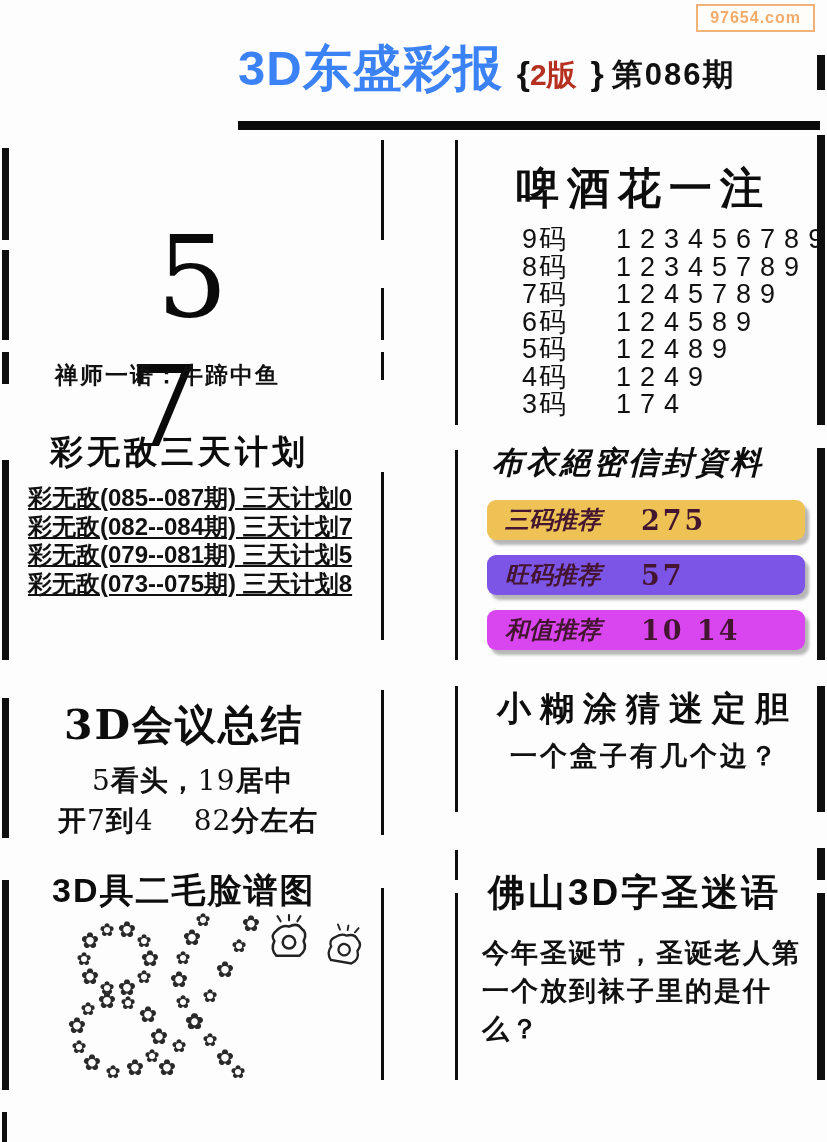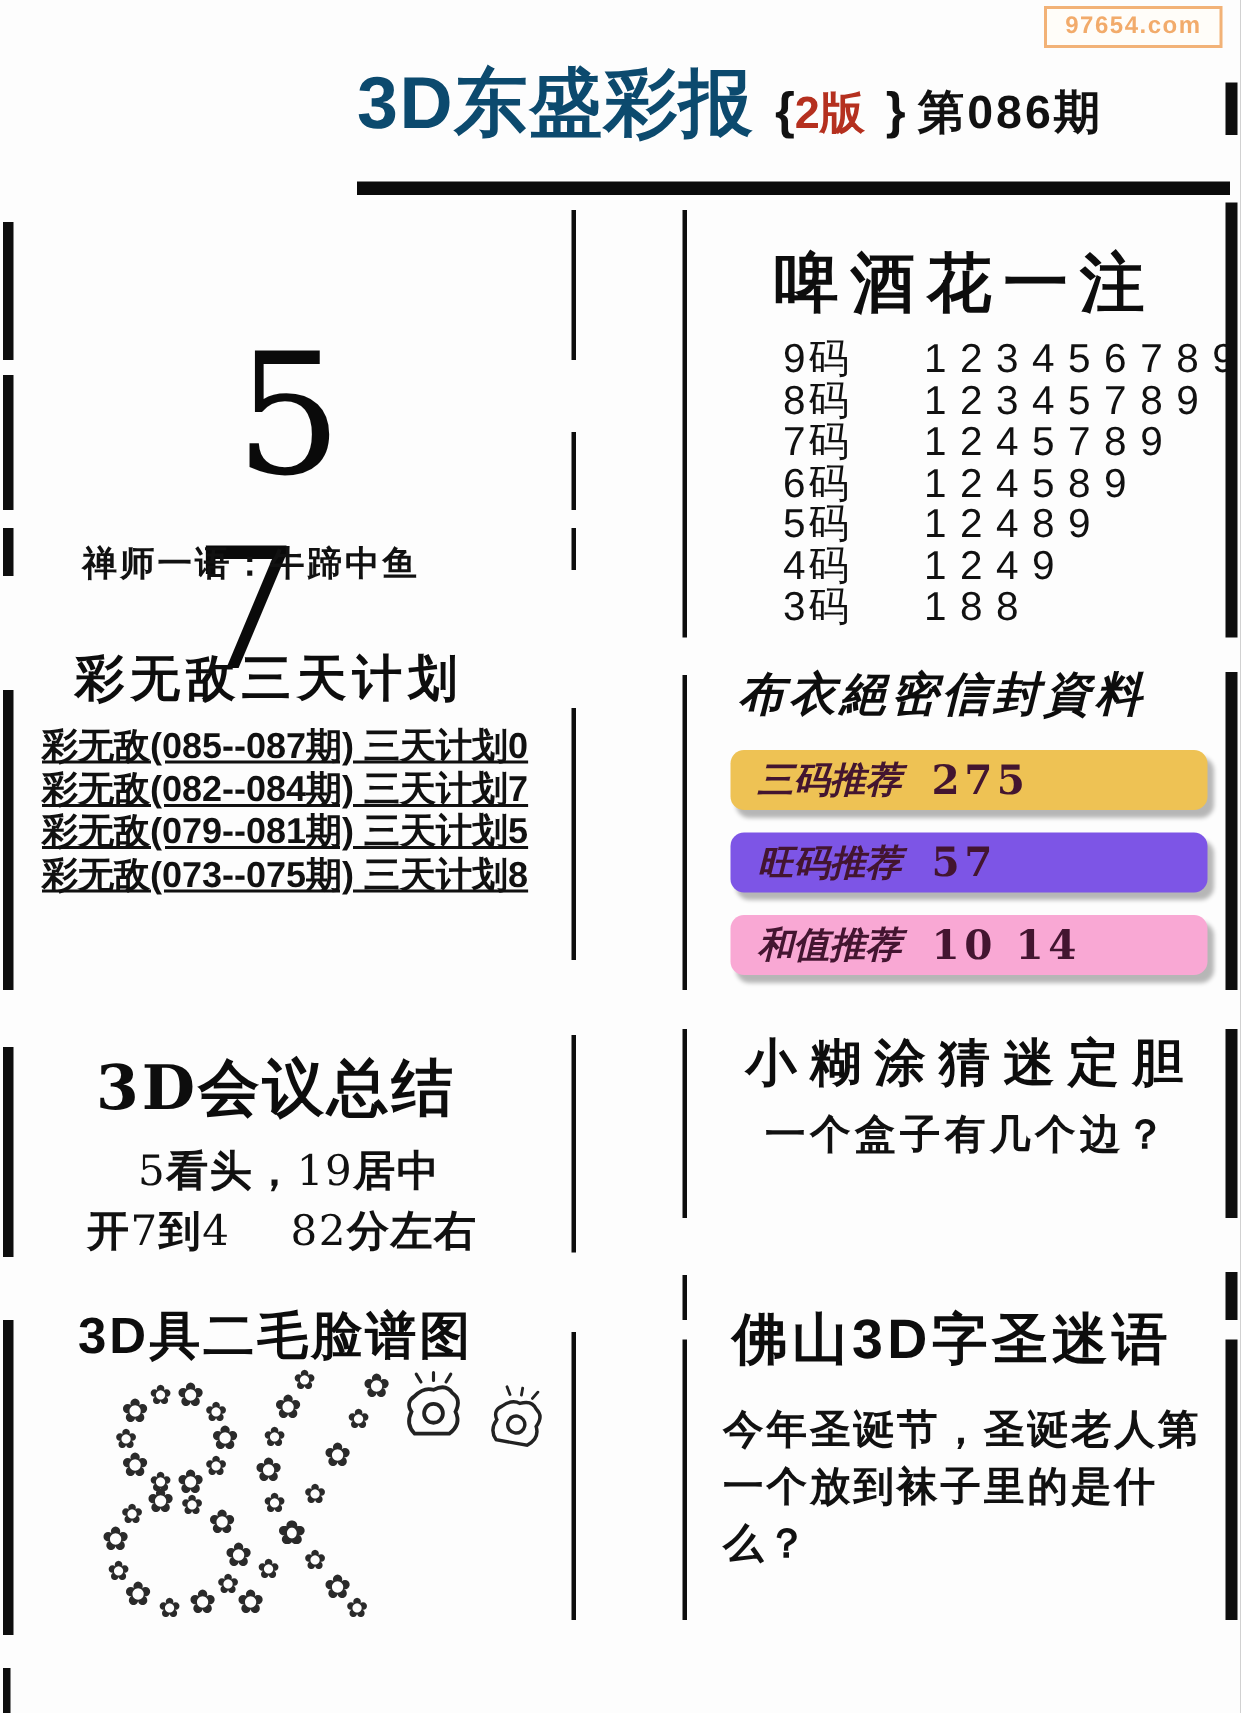--- a/index.html
+++ b/index.html
@@ -6,21 +6,21 @@
   body { background:#888; font-family:"Liberation Sans", sans-serif; }
   .page { position:relative; width:827px; height:1142px; margin:0 auto;
           background:#fdfdfd; overflow:hidden; color:#111; }
 
   
   .badge { position:absolute; top:4px; right:12px; border:2px solid #f2b277;
            color:#f2ab6b; font-size:16px; font-weight:bold; padding:3px 12px;
            background:#fffdf9; letter-spacing:1px; }
   .masthead { position:absolute; left:238px; top:36px; display:flex;
               align-items:baseline; white-space:nowrap; }
-  .mast-title { font-size:49px; font-weight:900; letter-spacing:1px; color:#0c4a6e; }
+  .mast-title { font-size:49px; font-weight:900; letter-spacing:1px; color:#3b82f6; }
   .mast-brace { font-size:34px; font-weight:900; margin-left:14px; }
   .mast-edition { font-size:30px; font-weight:900; color:#b5301f; }
   .mast-issue { font-size:31px; font-weight:900; margin-left:8px; letter-spacing:2px; }
   .top-rule { position:absolute; left:238px; top:121px; width:582px; height:9px; background:#0a0a0a; }
 
   .seg { position:absolute; background:#0e0e0e; }
 
   
   .hdr { position:absolute; font-weight:900; color:#0d0d0d; white-space:nowrap; }
 
@@ -53,21 +53,21 @@
   .beer-rows { position:absolute; left:522px; top:226px; }
   .beer-row { display:flex; font-size:27px; line-height:27.5px; }
   .beer-label { width:72px; letter-spacing:2px; }
   .beer-digits { letter-spacing:9px; margin-left:22px; }
 
   .env-title { left:492px; top:442px; font-size:31px; letter-spacing:3px;
                font-family:"DejaVu Serif", serif; font-style:italic; }
   .bars { position:absolute; left:487px; top:500px; width:318px; }
   .bar { height:40px; border-radius:9px; margin-bottom:15px; display:flex;
          align-items:center; padding-left:18px; box-shadow:4px 5px 3px rgba(0,0,0,.28);
-         color:#431530; white-space:nowrap; }
+         color:#431530; white-space:nowrap;gap:20px; }
   .bar-label { font-family:"DejaVu Serif", serif; font-style:italic; font-weight:700; font-size:24px; }
   .bar-value { font-family:"DejaVu Serif", serif; font-weight:700; font-size:27px;
                margin-left:20px; letter-spacing:3px; }
 
   .riddle1-title { left:497px; top:686px; font-size:34px; letter-spacing:9px; }
   .riddle1-q { position:absolute; left:510px; top:738px; font-size:27px; font-weight:800; letter-spacing:3px; }
 
   .riddle2-title { left:488px; top:868px; font-size:37px; letter-spacing:3px; }
   .riddle2-q { position:absolute; left:482px; top:934px; width:336px; font-size:27px;
                font-weight:800; line-height:38px; letter-spacing:2px; }
@@ -180,35 +180,35 @@
     <div class="beer-row">
         <span class="beer-label">5码</span>
         <span class="beer-digits">12489</span>
       </div>
     <div class="beer-row">
         <span class="beer-label">4码</span>
         <span class="beer-digits">1249</span>
       </div>
     <div class="beer-row">
         <span class="beer-label">3码</span>
-        <span class="beer-digits">188</span>
+        <span class="beer-digits">174</span>
       </div>
   </div>
 
   <div class="hdr env-title">布衣絕密信封資料</div>
   <div class="bars">
     <div class="bar" style="background: rgb(238, 194, 84);">
       <span class="bar-label">三码推荐</span>
       <span class="bar-value">275</span>
     </div>
     <div class="bar" style="background: rgb(125, 85, 230);">
       <span class="bar-label">旺码推荐</span>
       <span class="bar-value">57</span>
     </div>
-    <div class="bar" style="background: #f9a8d4; margin-top: 12px;">
+    <div class="bar" style="background: #d946ef; margin-top: 12px;">
       <span class="bar-label">和值推荐</span>
       <span class="bar-value">10 14</span>
     </div>
   </div>
 
   <div class="hdr riddle1-title">小糊涂猜迷定胆</div>
   <div class="riddle1-q">一个盒子有几个边？</div>
 
   <div class="hdr riddle2-title">佛山3D字圣迷语</div>
   <div class="riddle2-q">今年圣诞节，圣诞老人第一个放到袜子里的是什么？</div>

